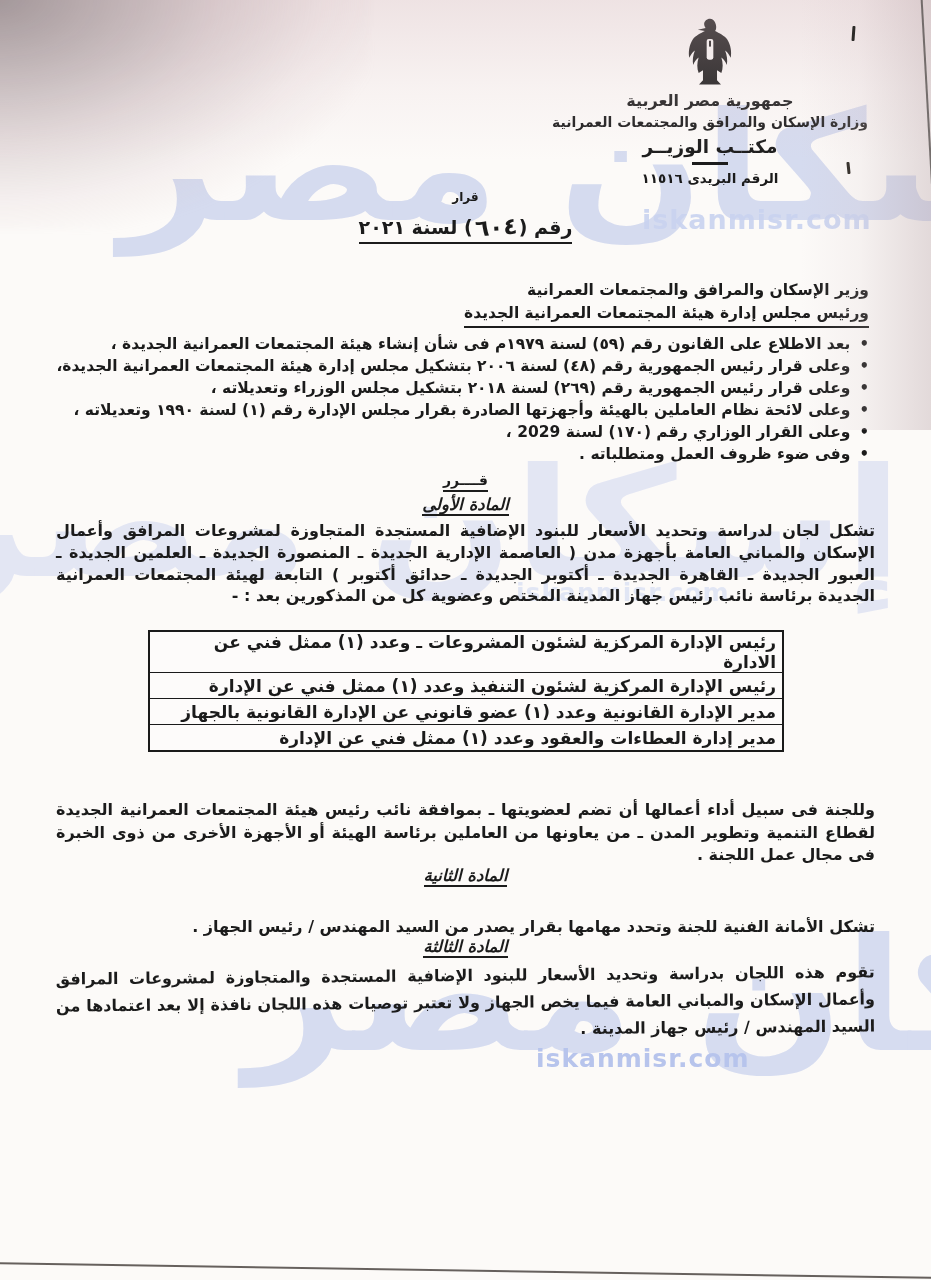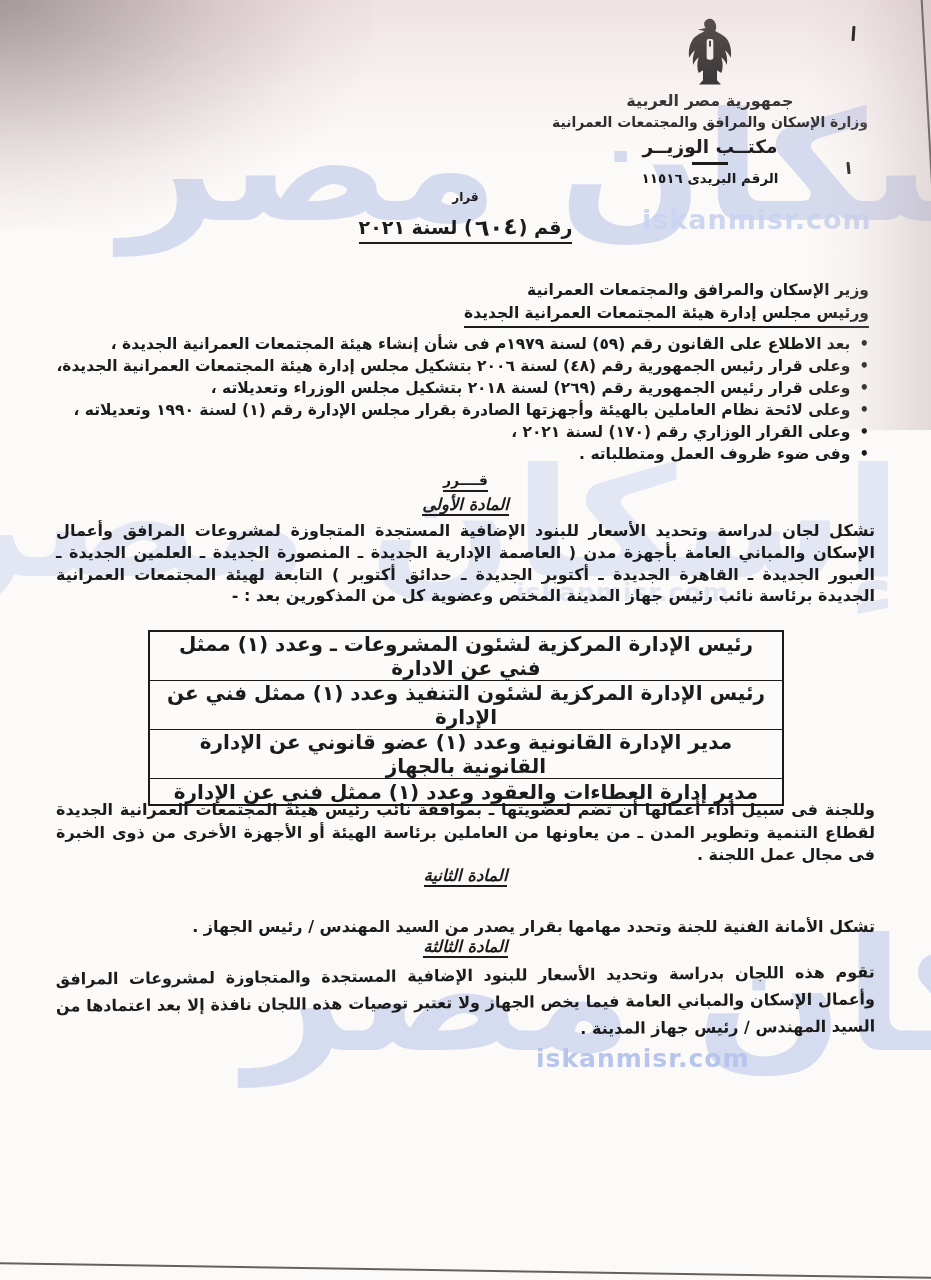--- a/index.html
+++ b/index.html
@@ -58,22 +58,22 @@
   .article-h{position:absolute;left:0;width:100%;text-align:center;font-weight:bold;font-size:16.5px;}
   .article-h .u{border-bottom-width:2px;padding-bottom:0;font-style:italic;}
   .para{position:absolute;right:56px;left:56px;font-weight:bold;font-size:16px;line-height:21.8px;text-align:justify;}
   .para-right{text-align:right;}
   .h1-pos{top:495px;} .p1-pos{top:520px;}
   .p2-pos{top:783px;line-height:22.5px;margin-top:16px;}
   .h2-pos{top:866px;} .b2-pos{top:916px;text-align:right;}
   .h3-pos{top:937px;} .p3-pos{top:962px;line-height:27px;transform:rotate(-0.5deg);}
   .committee-table{position:absolute;top:630px;left:148px;width:636px;border-collapse:collapse;direction:rtl;}
   .committee-table td{
-    border:1.6px solid #1a1a1a;height:25px;text-align:center;vertical-align:middle;
-    font-weight:bold;font-size:20px;padding:0 6px;background:rgba(255,255,255,.25);
+    border:1.6px solid #1a1a1a;height:25px;text-align:right;vertical-align:middle;
+    font-weight:bold;font-size:17px;padding:0 6px;background:rgba(255,255,255,.25);
   }
   .committee-table{border:2.5px solid #1a1a1a;}
 </style>
 </head>
 <body>
 
 <div class="page">
 
   <div class="wm wm-big wm-top-big">إسكان مصر</div>
   <div class="wm wm-site wm-top-site">iskanmisr.com</div>
@@ -119,21 +119,21 @@
         <div class="bullet-row">
           <span class="bullet-dot">•</span>
           <span>وعلى قرار رئيس الجمهورية رقم (٢٦٩) لسنة ٢٠١٨ بتشكيل مجلس الوزراء وتعديلاته ،</span>
         </div>
         <div class="bullet-row">
           <span class="bullet-dot">•</span>
           <span>وعلى لائحة نظام العاملين بالهيئة وأجهزتها الصادرة بقرار مجلس الإدارة رقم (١) لسنة ١٩٩٠ وتعديلاته ،</span>
         </div>
         <div class="bullet-row">
           <span class="bullet-dot">•</span>
-          <span>وعلى القرار الوزاري رقم (١٧٠) لسنة ٢٠٢١ ،</span>
+          <span>وعلى القرار الوزاري رقم (١٧٠) لسنة 2029 ،</span>
         </div>
         <div class="bullet-row">
           <span class="bullet-dot">•</span>
           <span>وفى ضوء ظروف العمل ومتطلباته .</span>
         </div>
       </div>
     </div>
 
     <div class="decided-word rtl"><span class="u">قــــرر</span></div>
 

